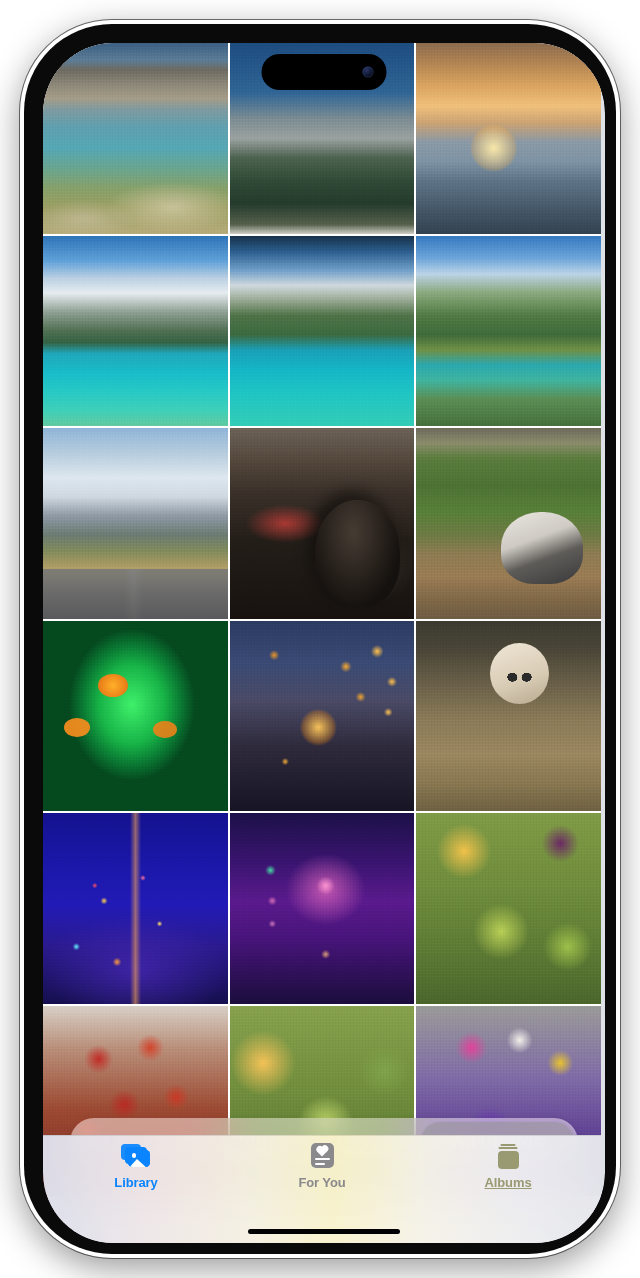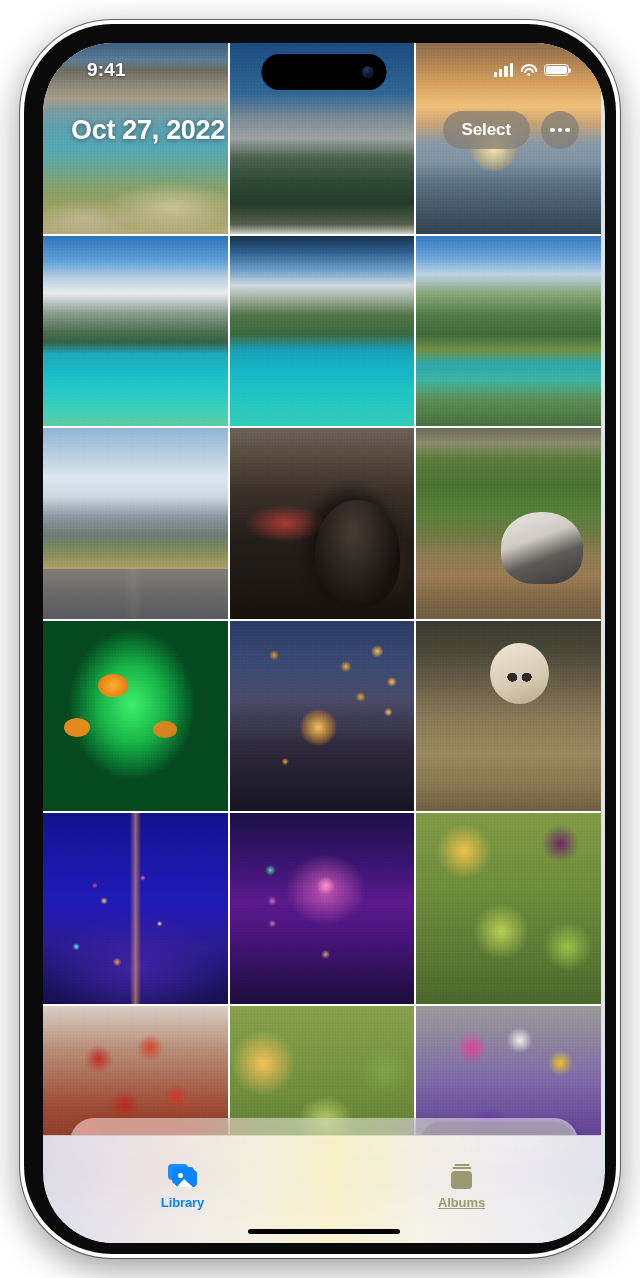--- a/index.html
+++ b/index.html
@@ -373,21 +373,21 @@
         rgba(222,226,238,.96) 0%,
         rgba(238,231,233,.96) 18%,
         rgba(246,241,226,.96) 38%,
         rgba(250,243,206,.96) 52%,
         rgba(246,243,232,.96) 68%,
         rgba(238,238,240,.96) 86%,
         rgba(232,233,237,.96) 100%);
     -webkit-backdrop-filter:blur(22px) saturate(175%);
     backdrop-filter:blur(22px) saturate(175%);
     border-top:.5px solid rgba(0,0,0,.10);
-    display:flex; align-items:flex-start; padding-top:25px;
+    display:flex; align-items:flex-start; padding-top:5px;
   }
   .tab{
     flex:1; display:flex; flex-direction:column; align-items:center; gap:5px;
     background:transparent; border:none; cursor:pointer;
     font-family:"Liberation Sans", sans-serif;
   }
   .tab-icon{ height:29px; display:flex; align-items:center; justify-content:center; }
   .tab-label{ font-size:13px; font-weight:600; letter-spacing:-.1px; }
   .tab.active .tab-label{ color:#0a84ff; }
   .tab:not(.active) .tab-label{ color:#8a8a8d; }
@@ -512,55 +512,25 @@
               <div class="art p-nectarines"></div>
             </div>
           <div class="cell">
               <div class="art p-romanesco2"></div>
             </div>
           <div class="cell">
               <div class="art p-flowers"></div>
             </div>
         </div>
 
-        <div id="status-bar">
-          <div id="status-time">9:41</div>
-          <div id="status-right">
-            <div class="sig-bars">
-              <i></i>
-                <i></i>
-                <i></i>
-                <i></i>
-            </div>
-            <div class="wifi">
-              <span></span>
-                <span></span>
-                <span></span>
-            </div>
-            <div class="battery">
-              <div class="fill"></div>
-            </div>
-          </div>
-        </div>
 
         <div id="dynamic-island">
           <div id="di-camera"></div>
         </div>
 
-        <div id="nav-overlay">
-          <div id="date-title">Oct 27, 2022</div>
-          <div id="nav-actions">
-            <button class="glass-pill" id="select-button">Select</button>
-            <button class="glass-pill" id="more-button">
-              <i></i>
-              <i></i>
-              <i></i>
-            </button>
-          </div>
-        </div>
 
         <div id="segmented-control">
           <button class="seg" id="seg-years">Years</button>
           <button class="seg" id="seg-months">Months</button>
           <button class="seg" id="seg-days">Days</button>
           <button class="seg active" id="seg-all-photos">All Photos</button>
         </div>
 
         <div id="tab-bar">
 
@@ -568,20 +538,30 @@
             <span class="tab-icon">
               <span class="ic-library">
                   <span class="back1"></span>
                   <span class="back2"></span>
                   <span class="front"></span>
                 </span>
             </span>
             <span class="tab-label">Library</span>
           </button>
 
+          <button class="tab" id="tab-foryou">
+            <span class="tab-icon">
+              <span class="ic-foryou">
+                  <span class="heart"></span>
+                  <span class="l1"></span>
+                  <span class="l2"></span>
+                </span>
+            </span>
+            <span class="tab-label">For You</span>
+          </button>
 
           <button class="tab" id="tab-albums">
             <span class="tab-icon">
               <span class="ic-albums">
                   <span class="s1"></span>
                   <span class="s2"></span>
                   <span class="body"></span>
                 </span>
             </span>
             <span class="tab-label">Albums</span>

